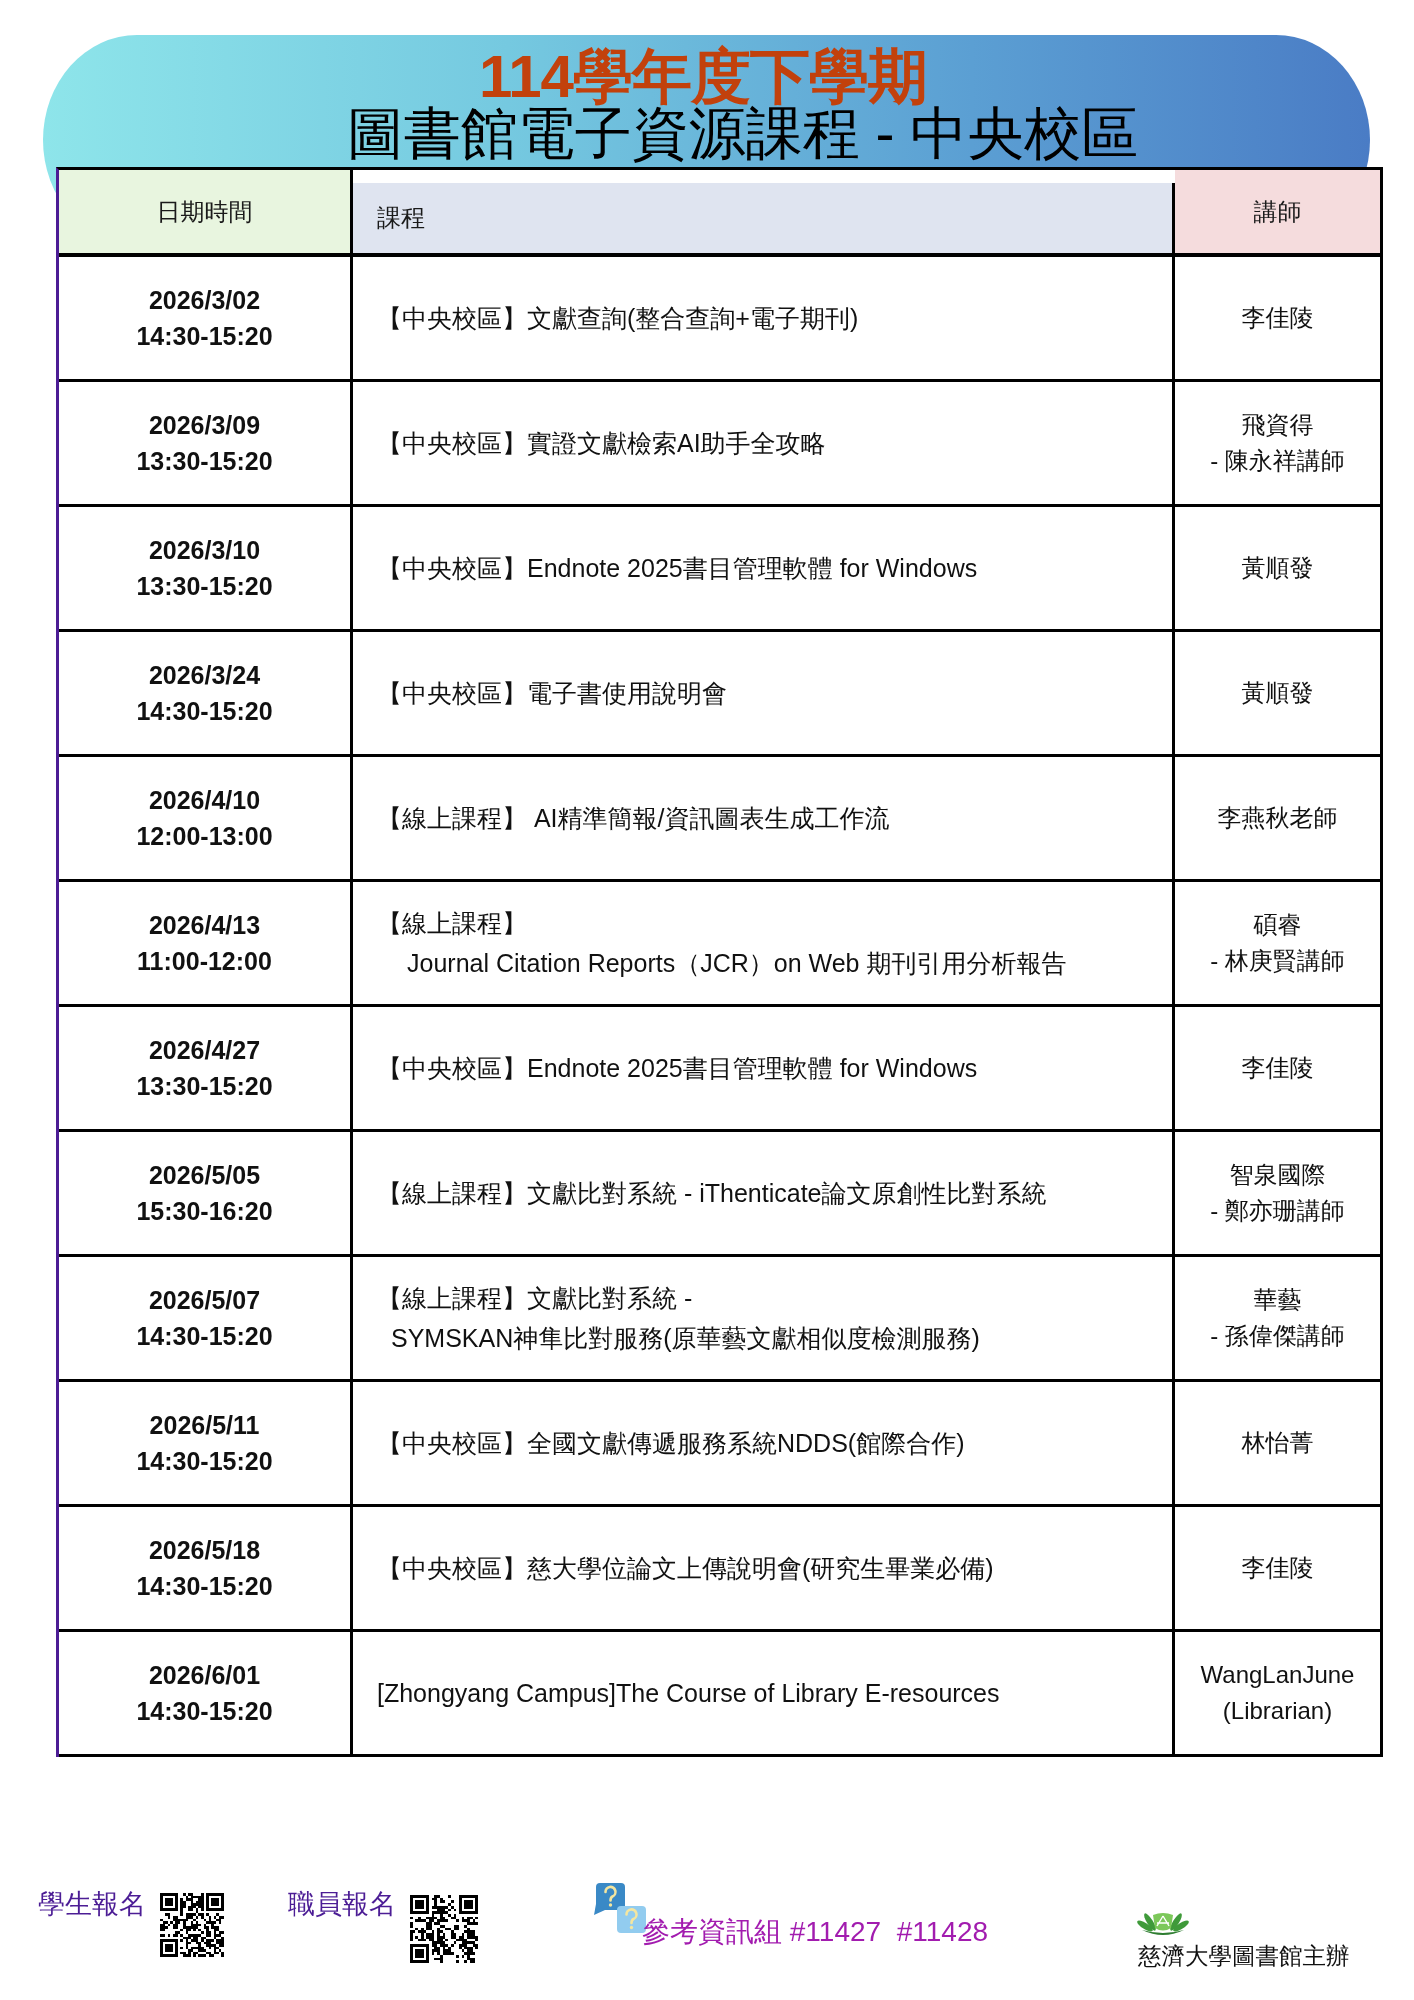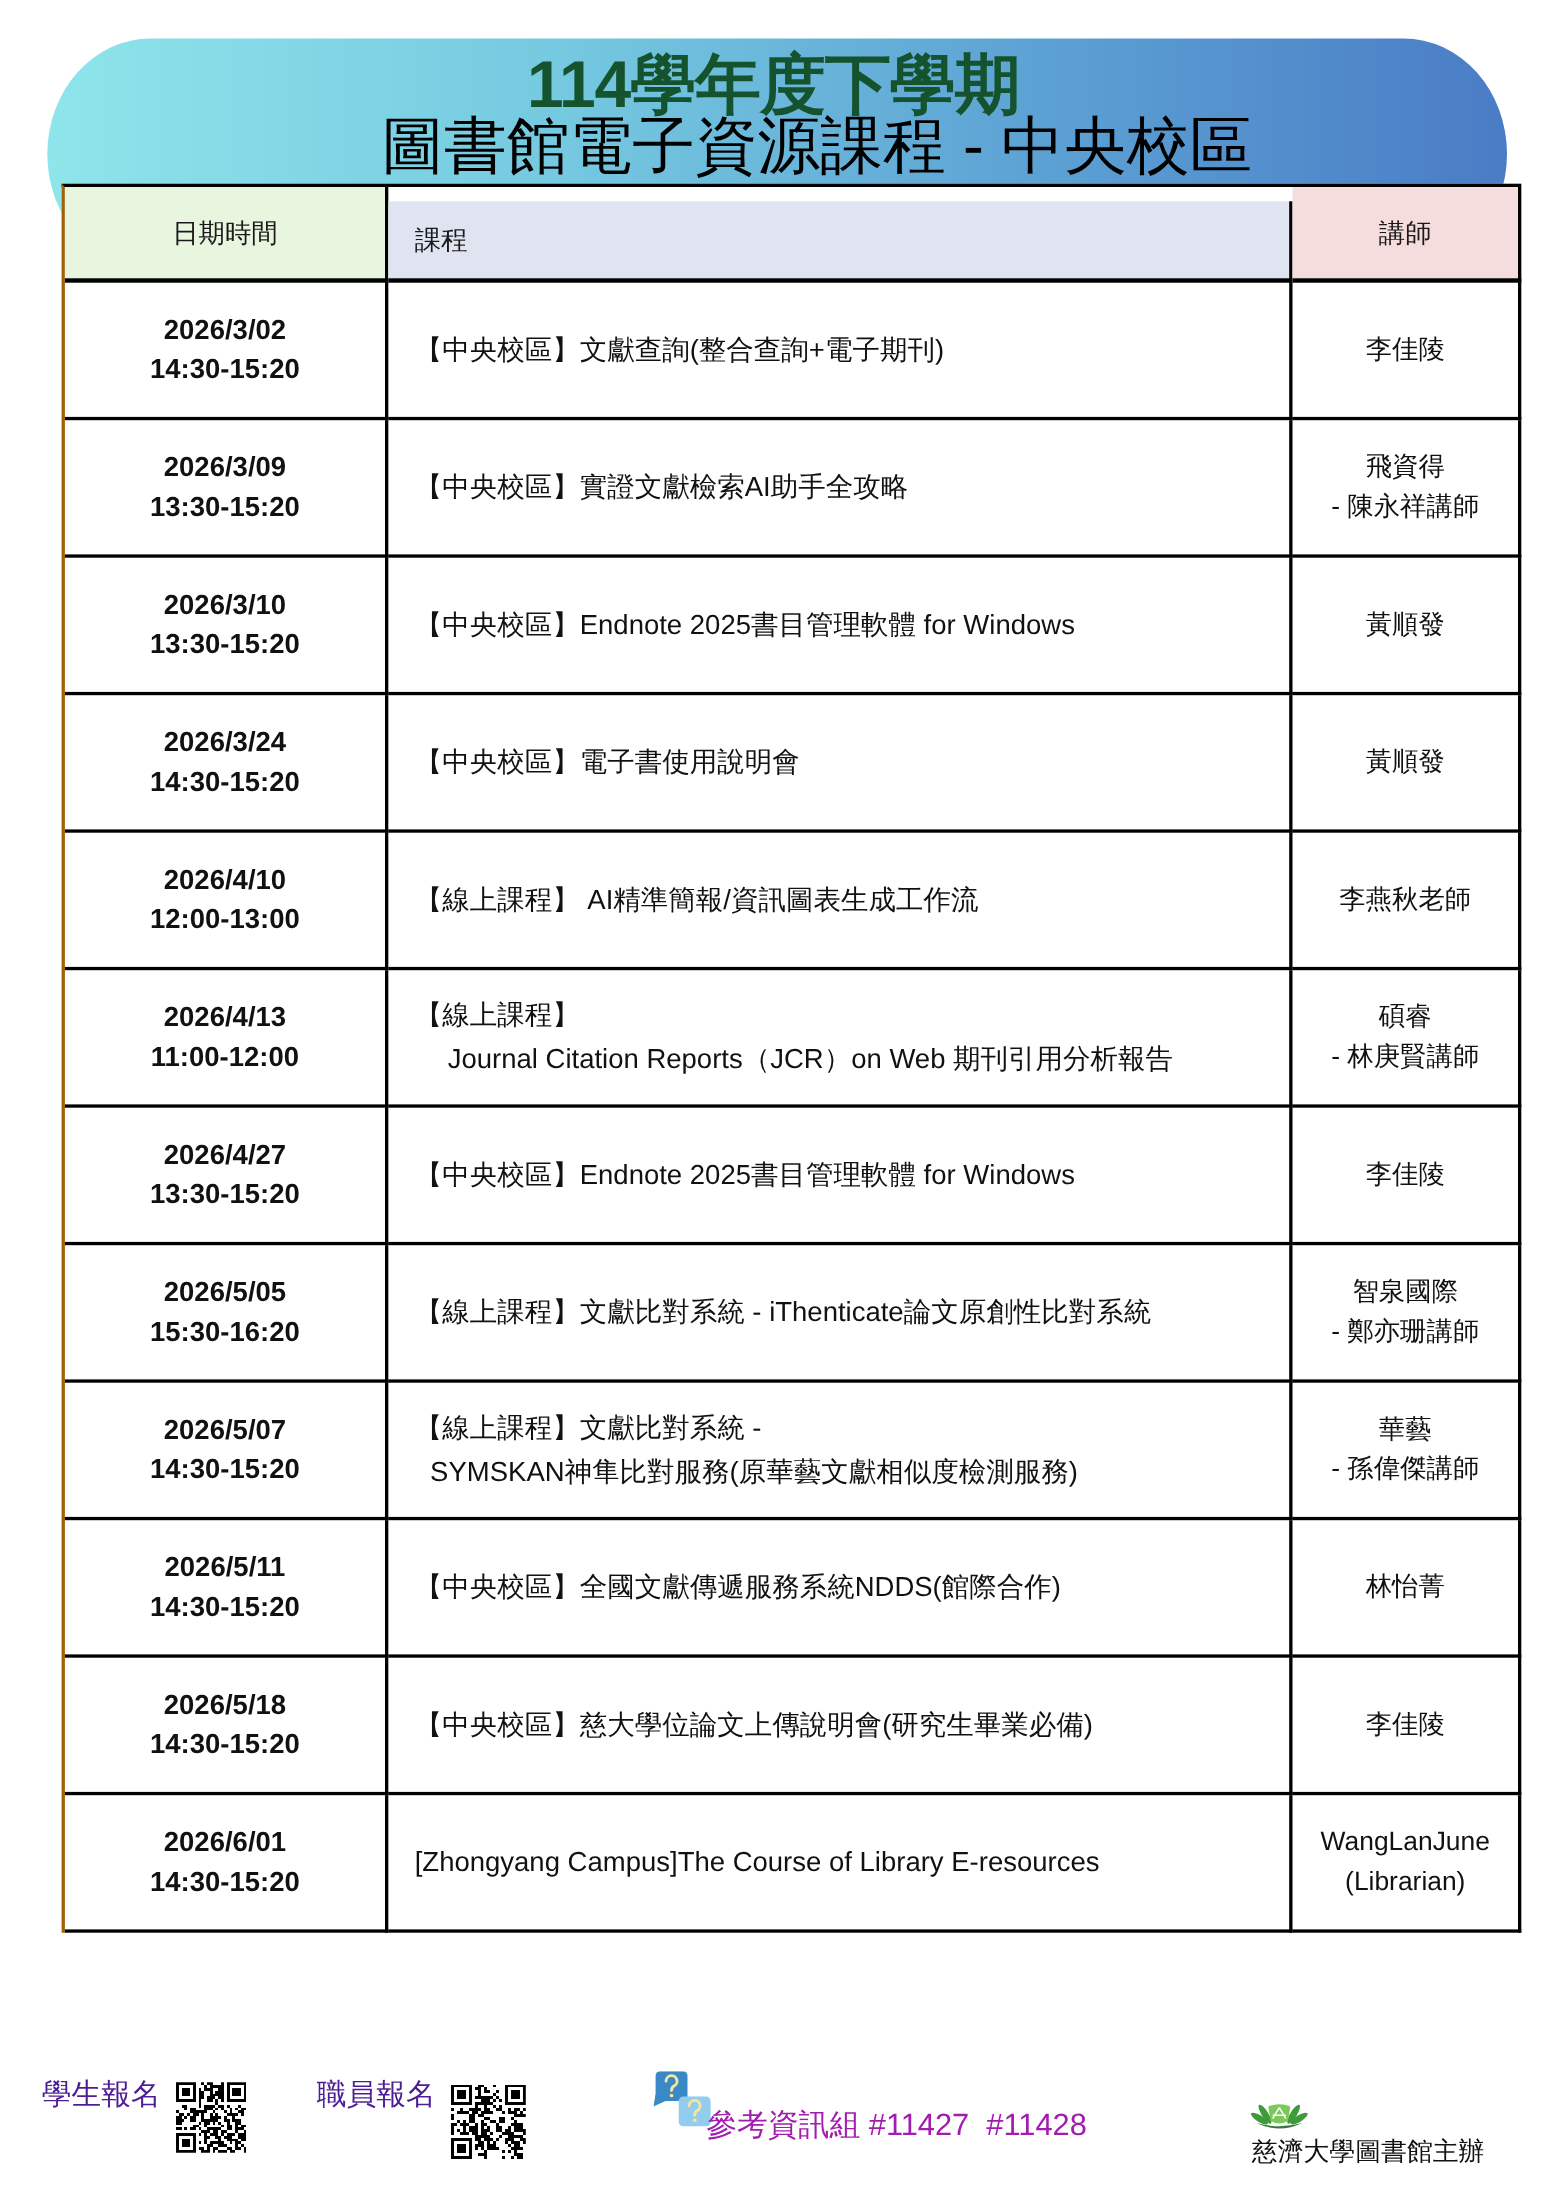--- a/index.html
+++ b/index.html
@@ -9,31 +9,31 @@
   }
   
   .banner {
     position: absolute; left: 43px; top: 35px; width: 1327px; height: 210px;
     border-radius: 94px / 105px;
     background: linear-gradient(90deg, #8ee5ea 0%, #75c9e0 35%, #5b9fd3 70%, #4a7cc5 100%);
   }
   .title1 {
     position: absolute; left: 400px; top: 44px; width: 606px; height: 66px;
     text-align: center; font-size: 60px; line-height: 66px; font-weight: bold;
-    white-space: nowrap; color: #14532d; letter-spacing: -1px;
+    white-space: nowrap; color: #c2410c; letter-spacing: -1px;
   }
   .title2 {
     position: absolute; left: 300px; top: 100px; width: 885px; height: 66px;
     text-align: center; font-size: 57px; line-height: 66px;
     white-space: nowrap; color: #000;
   }
   
   .grid {
     position: absolute; left: 56px; top: 167px;
-    border-top: 3px solid #000; border-left: 3px solid #a16207;
+    border-top: 3px solid #000; border-left: 3px solid #4c1d95;
     display: grid;
     grid-template-columns: 294px 822px 208px;
     grid-template-rows: 87px repeat(12, 125px);
     background: #fff;
   }
   .cell {
     box-sizing: border-box;
     border-right: 3px solid #000; border-bottom: 3px solid #000;
     display: flex; flex-direction: column; justify-content: center;
     overflow: hidden;

